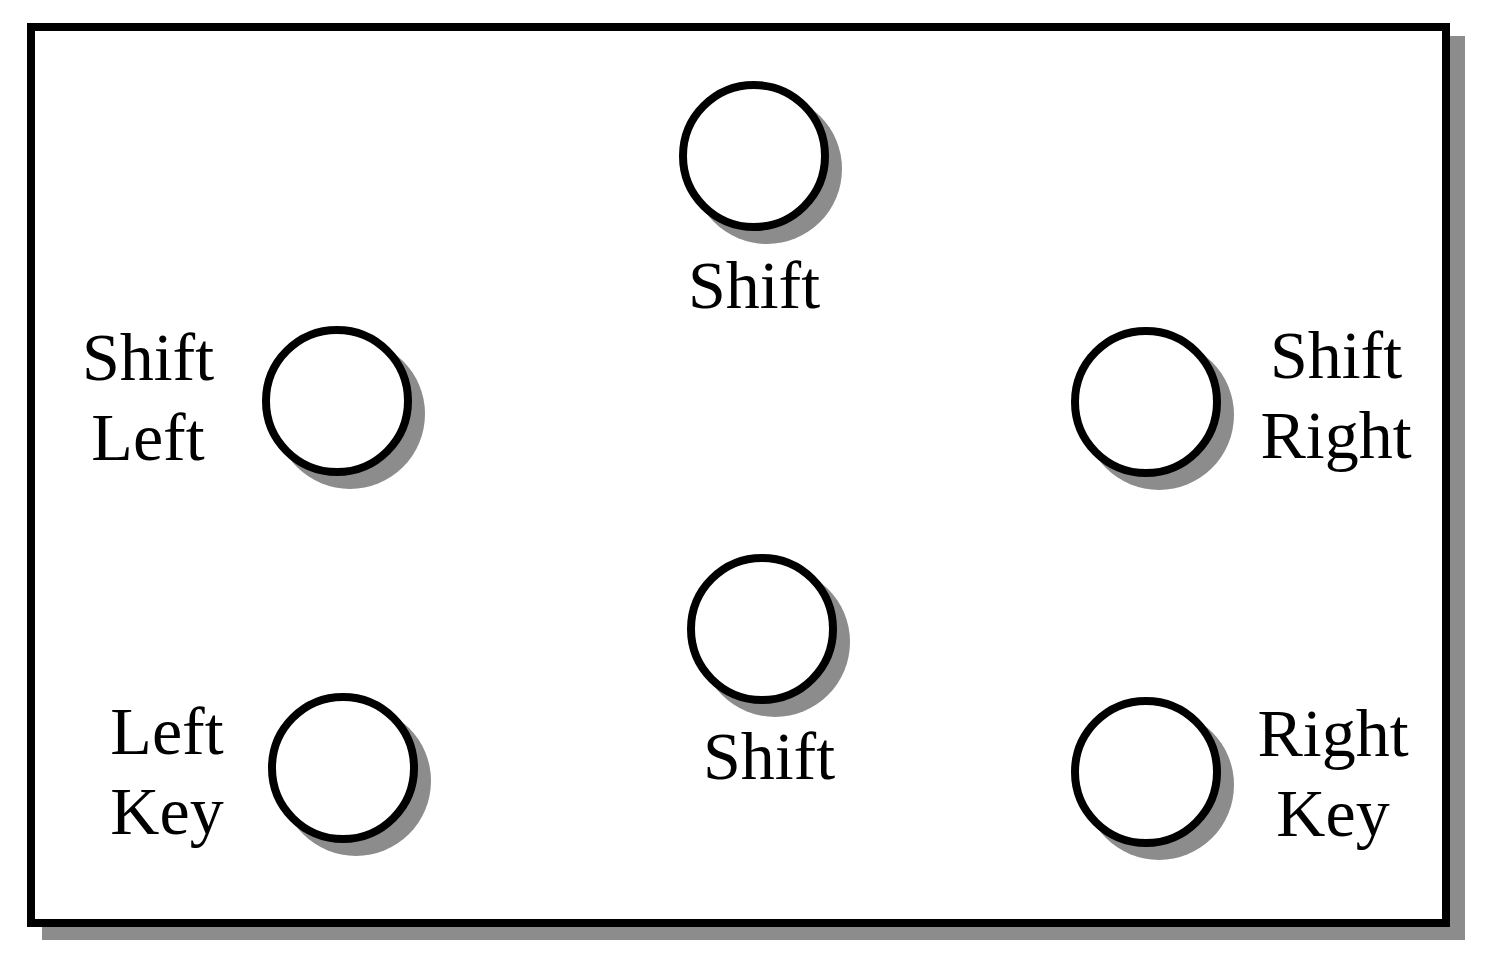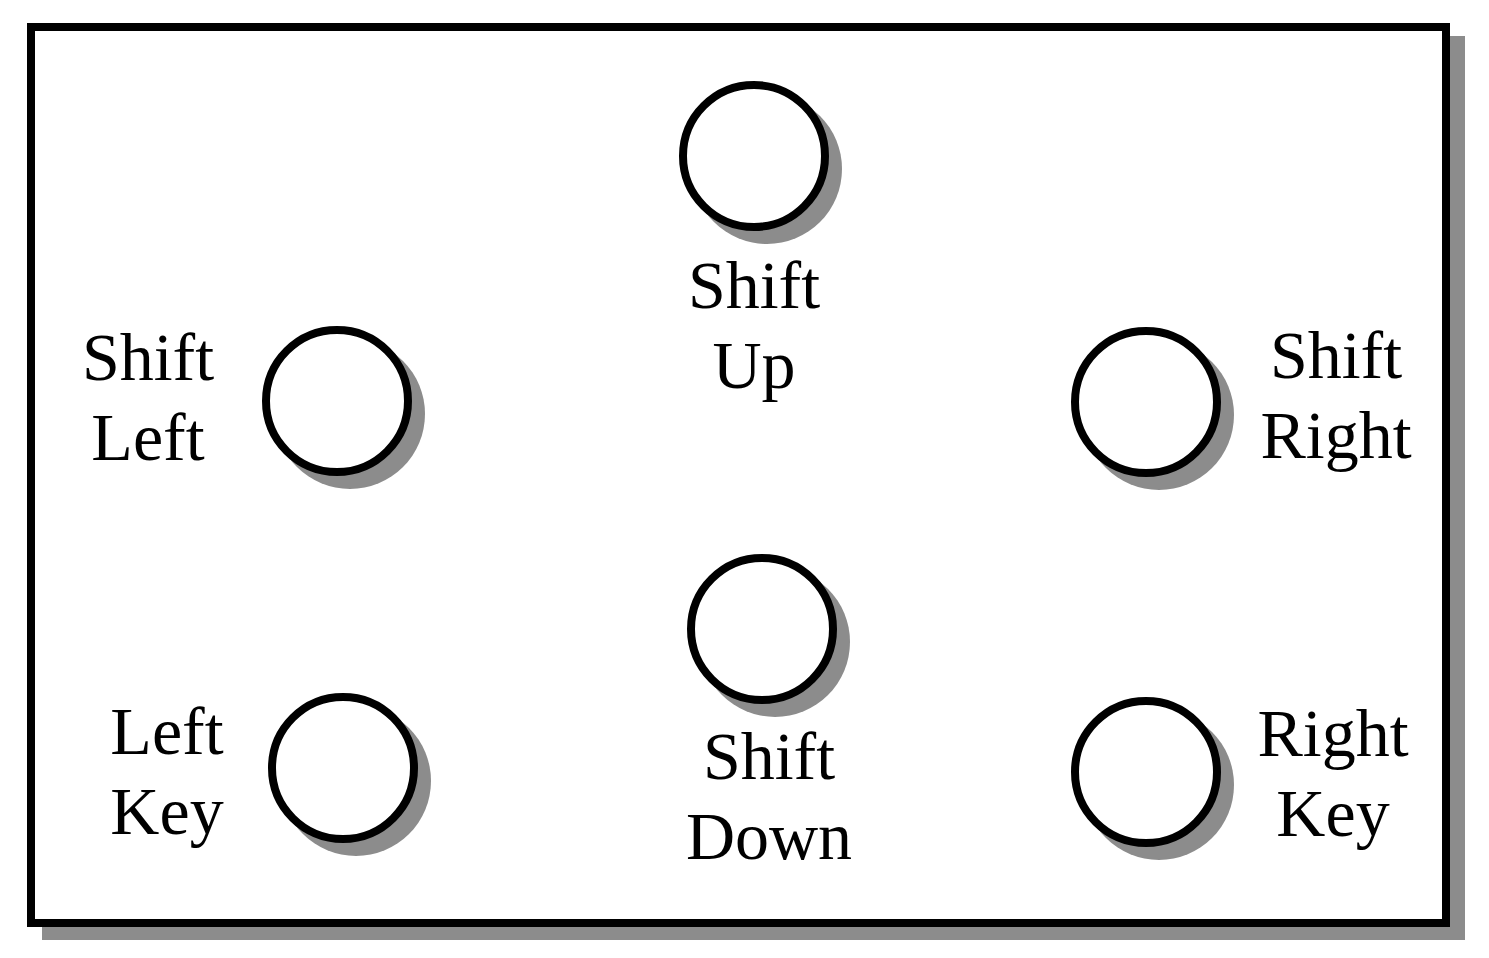--- a/index.html
+++ b/index.html
@@ -49,39 +49,37 @@
   }
 </style>
 </head>
 <body>
 
 <div class="panel"></div>
 
 <div class="btn-circle" style="left:679px;top:81px"></div>
 <div class="btn-label" style="left:614px;top:245px">
   <div>Shift</div>
-  <div>Up</div>
 </div>
 
 <div class="btn-circle" style="left:262px;top:326px"></div>
 <div class="btn-label" style="left:8px;top:317px">
   <div>Shift</div>
   <div>Left</div>
 </div>
 
 <div class="btn-circle" style="left:1071px;top:327px"></div>
 <div class="btn-label" style="left:1196px;top:315px">
   <div>Shift</div>
   <div>Right</div>
 </div>
 
 <div class="btn-circle" style="left:687px;top:554px"></div>
 <div class="btn-label" style="left:629px;top:716px">
   <div>Shift</div>
-  <div>Down</div>
 </div>
 
 <div class="btn-circle" style="left:268px;top:693px"></div>
 <div class="btn-label" style="left:27px;top:691px">
   <div>Left</div>
   <div>Key</div>
 </div>
 
 <div class="btn-circle" style="left:1071px;top:697px"></div>
 <div class="btn-label" style="left:1193px;top:693px">

